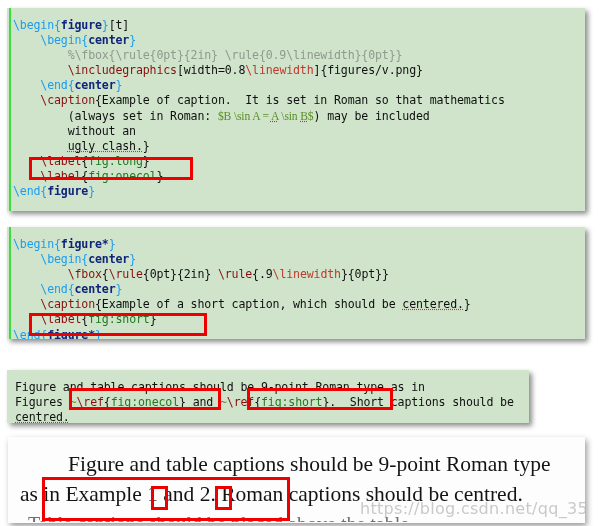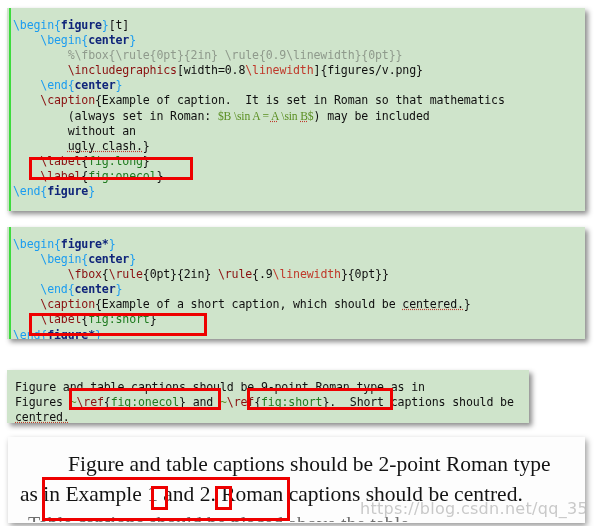--- a/index.html
+++ b/index.html
@@ -124,21 +124,21 @@
   <div class="redbox" style="left:29px; top:313px; width:178px; height:23px;"></div>
 
   <div class="code-block" id="block2" style="left:7px; top:370px; width:522px; height:53px;">
     <div class="code-body plain"><div><span class="k-plain">Figure and table captions should be 9-point Roman type as in</span></div><div><span class="k-plain">Figures </span><span class="k-tilde">~</span><span class="k-macro">\ref</span><span class="k-brace2">{</span><span class="k-green">fig:onecol</span><span class="k-brace2">}</span><span class="k-plain"> and </span><span class="k-tilde">~</span><span class="k-macro">\ref</span><span class="k-brace2">{</span><span class="k-green">fig:short</span><span class="k-brace2">}</span><span class="k-plain">.  Short captions should be</span></div><div><span class="k-plain spell">centred.</span></div></div>
   </div>
   <div class="redbox" style="left:69px; top:388px; width:152px; height:22px;"></div>
   <div class="redbox" style="left:247px; top:388px; width:146px; height:22px;"></div>
 
   <div id="scan" style="left:8px; top:437px; width:577px; height:86px;">
 
-    <div class="scan-text" style="left:60px; top:12px;">Figure and table captions should be 2-point Roman type</div>
+    <div class="scan-text" style="left:60px; top:12px;">Figure and table captions should be 9-point Roman type</div>
 
     <div class="scan-text" style="left:12px; top:42px;"><span>as in Example </span><span>1</span><span> and </span><span>2</span><span>. Roman captions should be centred.</span></div>
 
     <div class="scan-clip-bottom" style="left:20px; top:76px;">Table captions should be placed above the table.</div>
 
     <div id="watermark" style="left:352px; top:62px;">https://blog.csdn.net/qq_35091353</div>
   </div>
 
   <div class="redbox" style="left:42px; top:477px; width:248px; height:44px;"></div>
 

